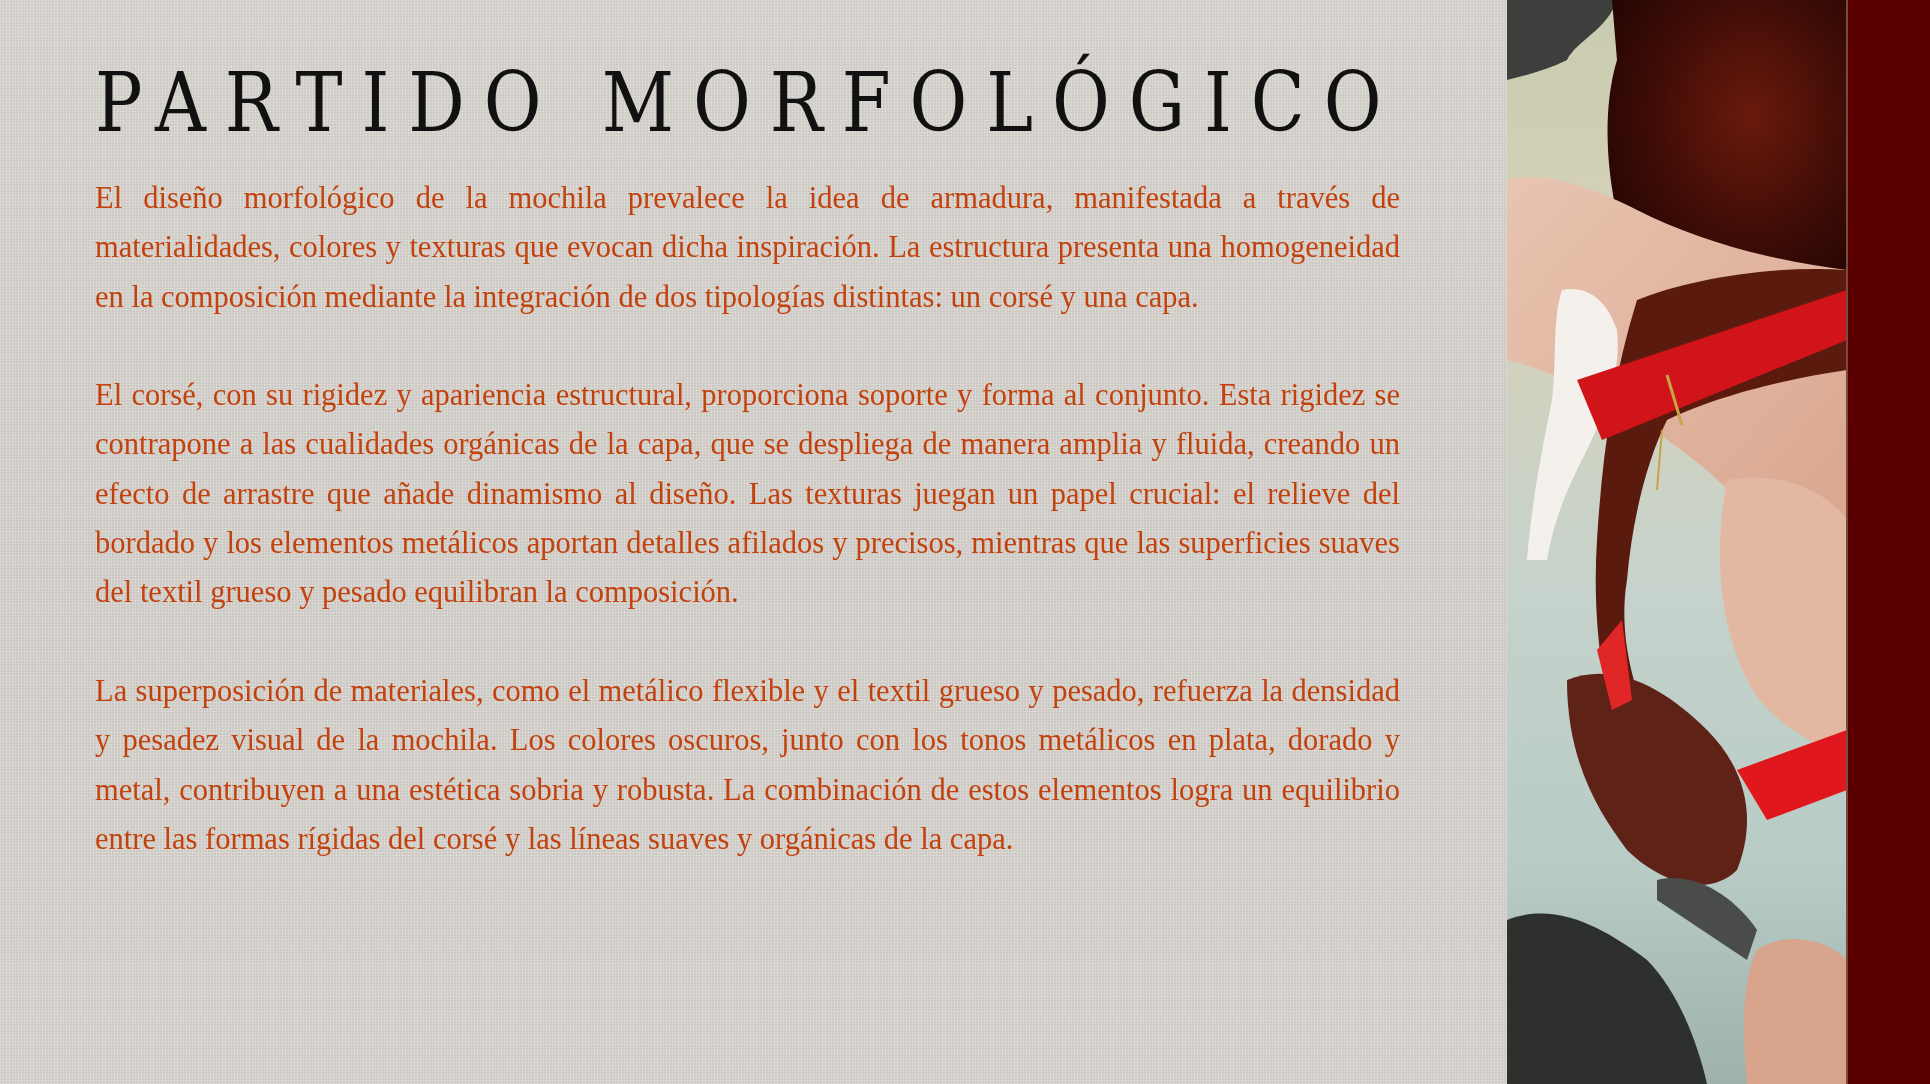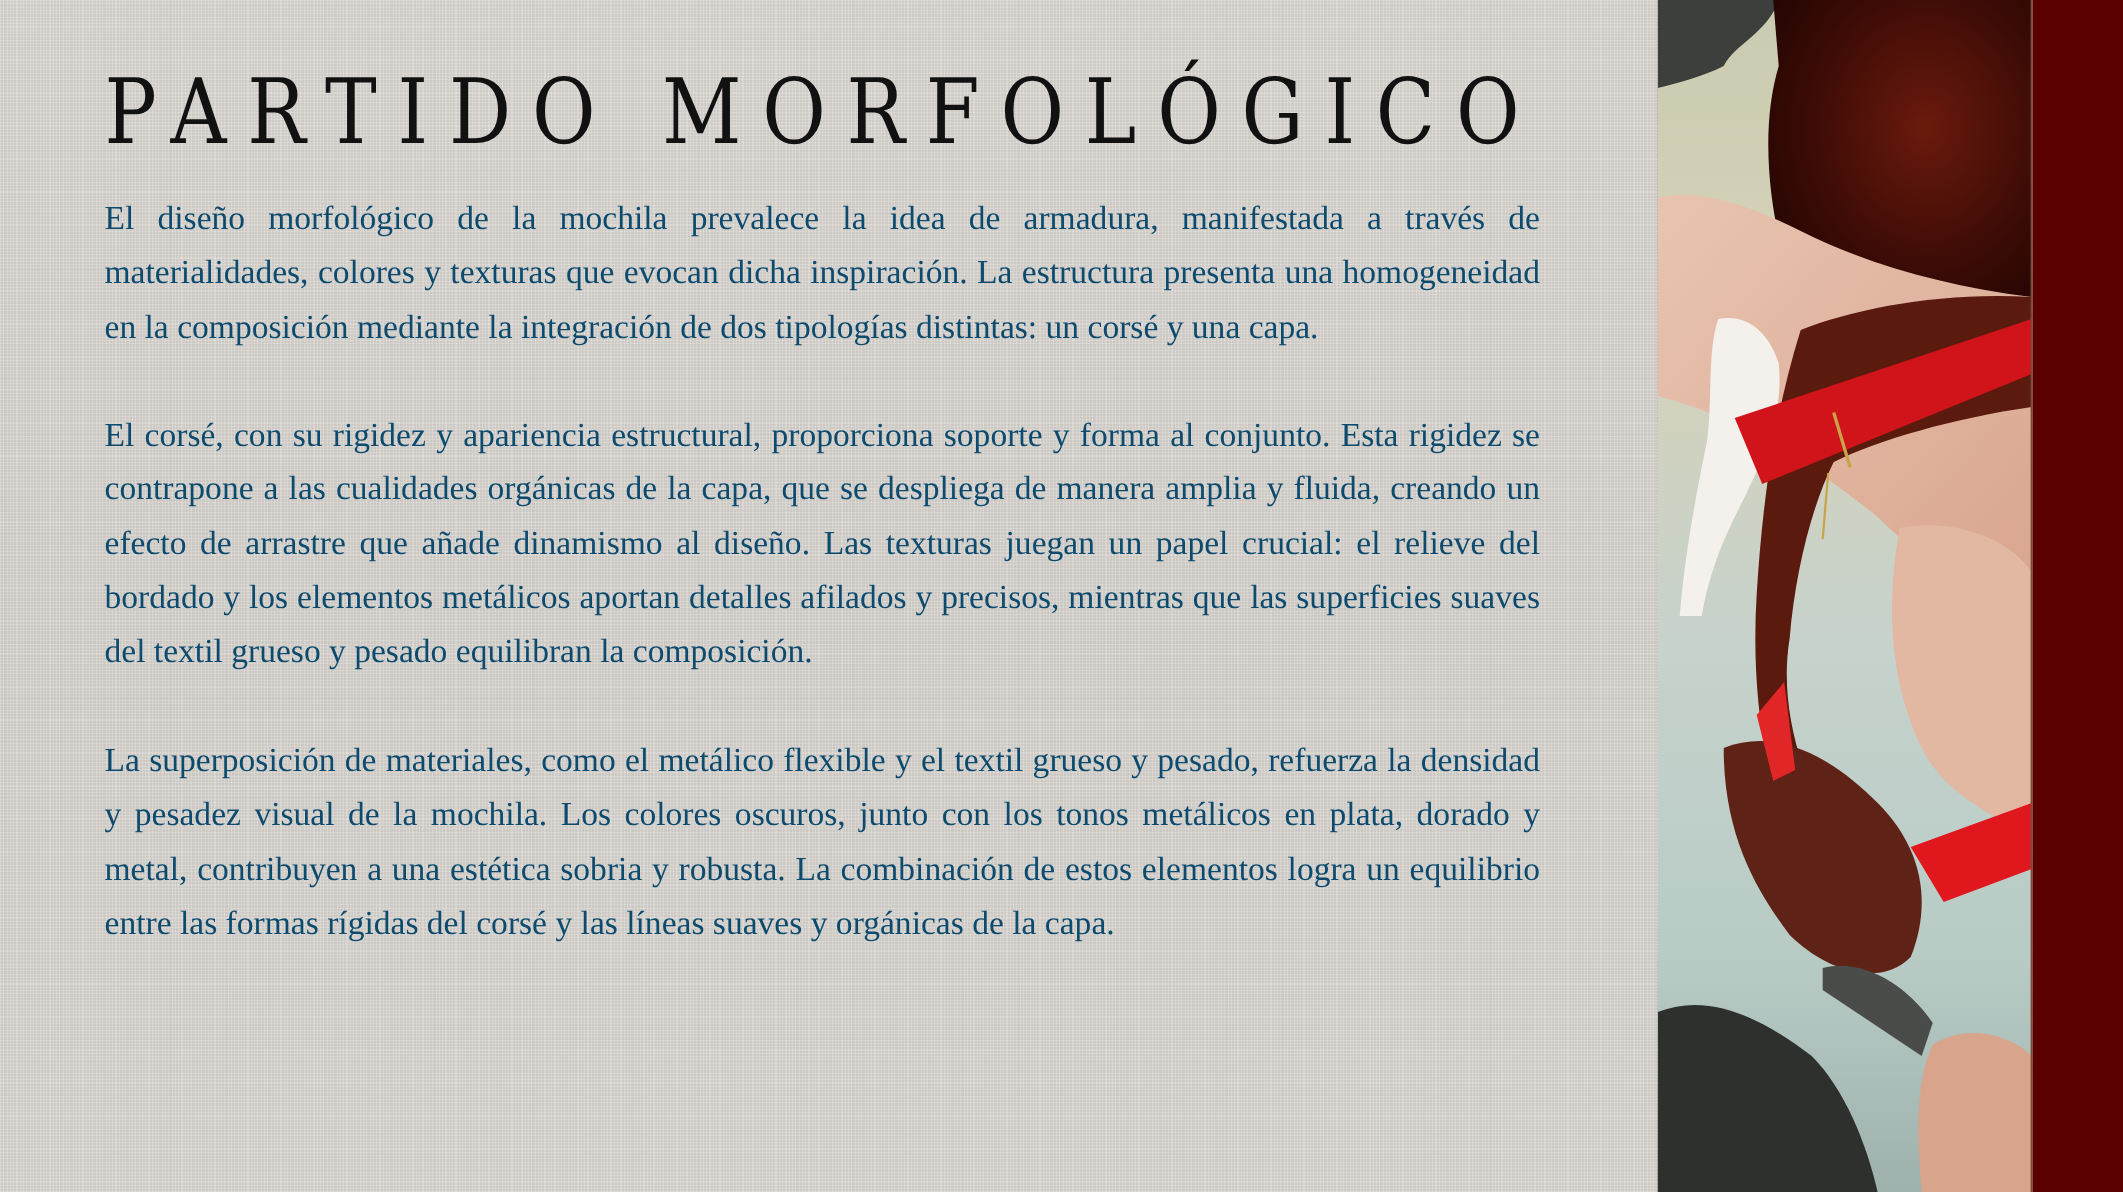--- a/index.html
+++ b/index.html
@@ -39,21 +39,21 @@
       transform: scaleX(0.86);
       transform-origin: left top;
     }
     .body-text {
       position: absolute;
       top: 174px;
       left: 0;
       width: 1305px;
       font-size: 30.5px;
       line-height: 49.3px;
-      color: #0c4a6e;
+      color: #c2410c;
       text-align: justify;
     }
     .body-text p {
       margin: 0 0 49.3px 0;
     }
     .photo-strip {
       position: absolute;
       left: 1507px;
       top: 0;
       width: 340px;

